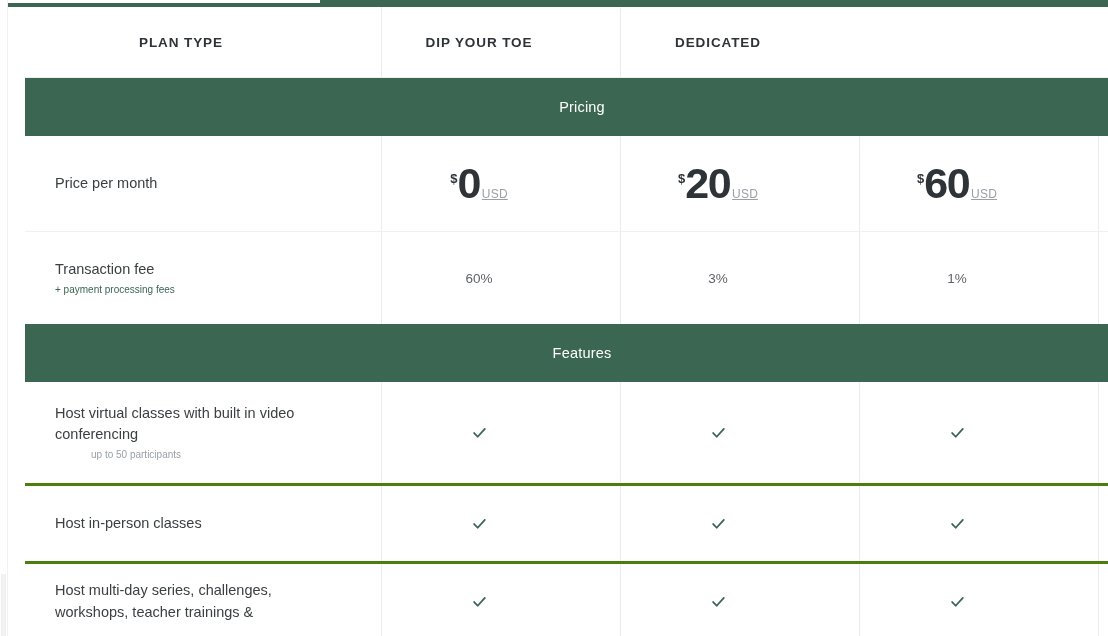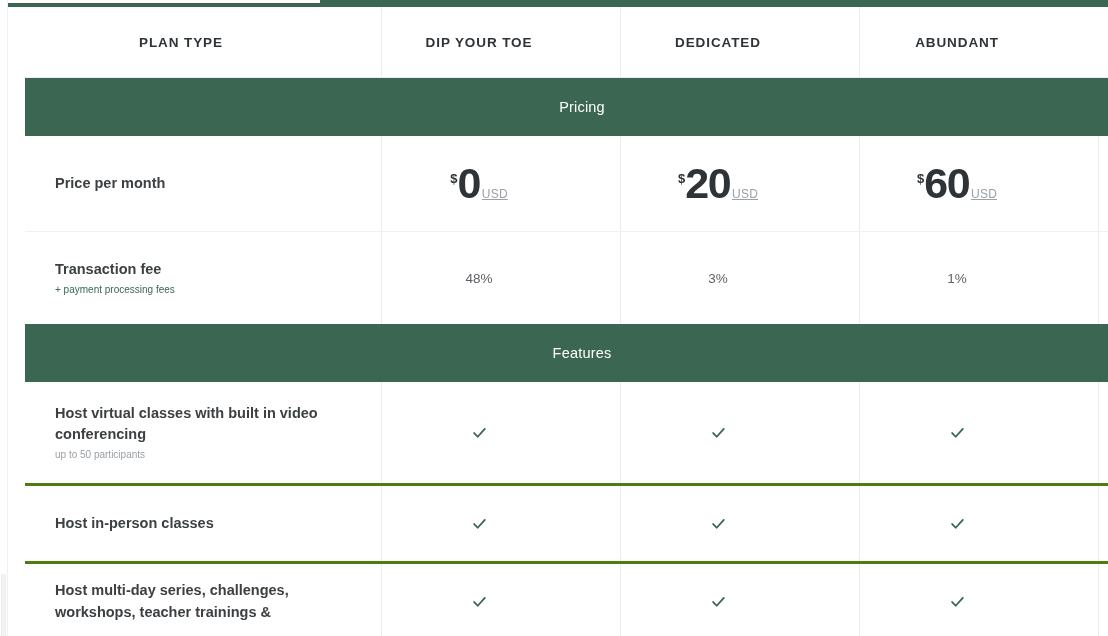--- a/index.html
+++ b/index.html
@@ -130,29 +130,28 @@
     letter-spacing: 0.2px;
   }
 
   
   .row-price { height: 96px; border-bottom: 1px solid #f0f0f0; }
 
   .label-main {
     font-size: 14.5px;
     color: #3c4043;
     line-height: 1.45;
-    font-weight: bold;
   }
   .label-sub {
     font-size: 10px;
     line-height: 1.5;
     margin-top: 2px;
   }
   .label-sub.green { color: #3a6652; }
-  .label-sub.gray  { color: #9aa0a6; }
+  .label-sub.gray  { color: #9aa0a6; margin-left: 36px; }
 
   .price {
     display: inline-flex;
     align-items: baseline;
     color: #2e3338;
   }
   .price .cur {
     font-size: 13px;
     font-weight: bold;
     align-self: flex-start;
@@ -212,23 +211,20 @@
     <div class="row row-header">
       <div class="cell-label">
         <span class="hdr-text">PLAN TYPE</span>
       </div>
       <div class="cell-val">
         <span class="hdr-text">DIP YOUR TOE</span>
       </div>
       <div class="cell-val">
         <span class="hdr-text">DEDICATED</span>
       </div>
-      <div class="cell-val">
-        <span class="hdr-text">ABUNDANT</span>
-      </div>
     </div>
 
     <div class="band">
       <span class="band-text">Pricing</span>
     </div>
 
     <div class="row row-price">
       <div class="cell-label">
         <span class="label-main">Price per month</span>
       </div>
@@ -264,21 +260,21 @@
         </span>
       </div>
     </div>
 
     <div class="row row-fee">
       <div class="cell-label">
         <span class="label-main">Transaction fee</span>
         <span class="label-sub green">+ payment processing fees</span>
       </div>
       <div class="cell-val">
-        <span class="fee-text">48%</span>
+        <span class="fee-text">60%</span>
       </div>
       <div class="cell-val">
         <span class="fee-text">3%</span>
       </div>
       <div class="cell-val">
         <span class="fee-text">1%</span>
       </div>
       <div class="cell-val">
         <span class="fee-text">0%</span>
       </div>

